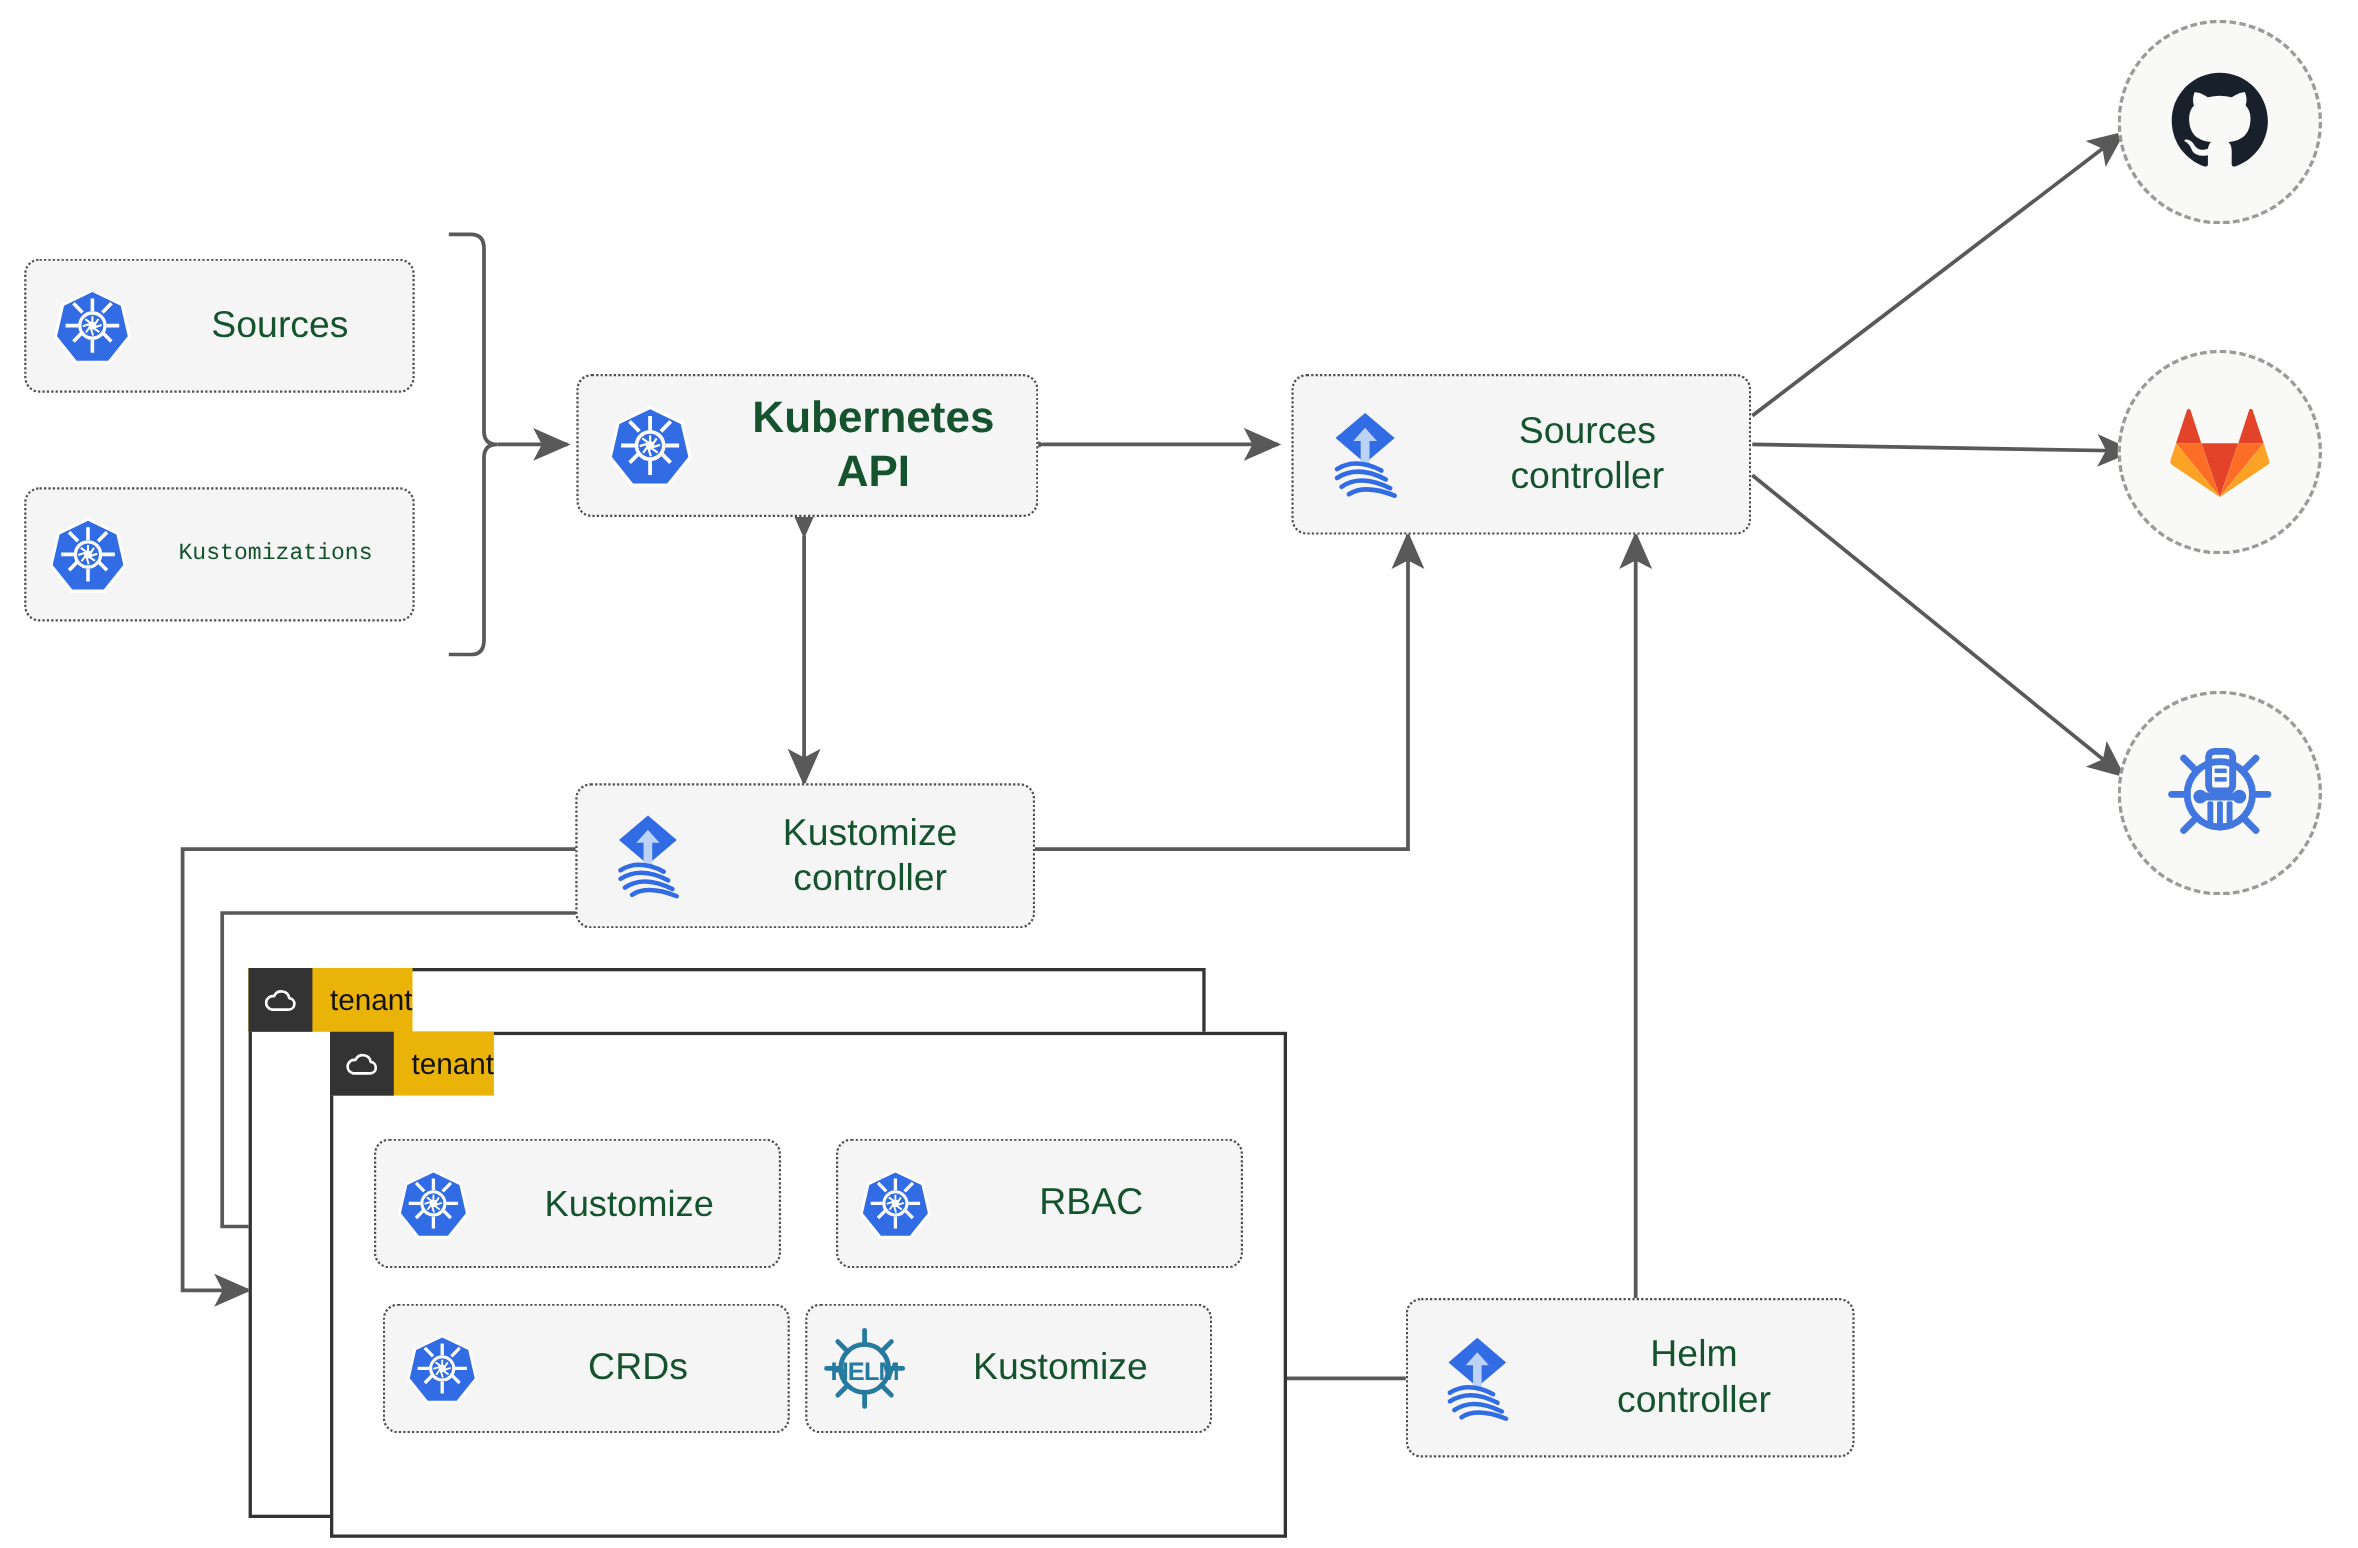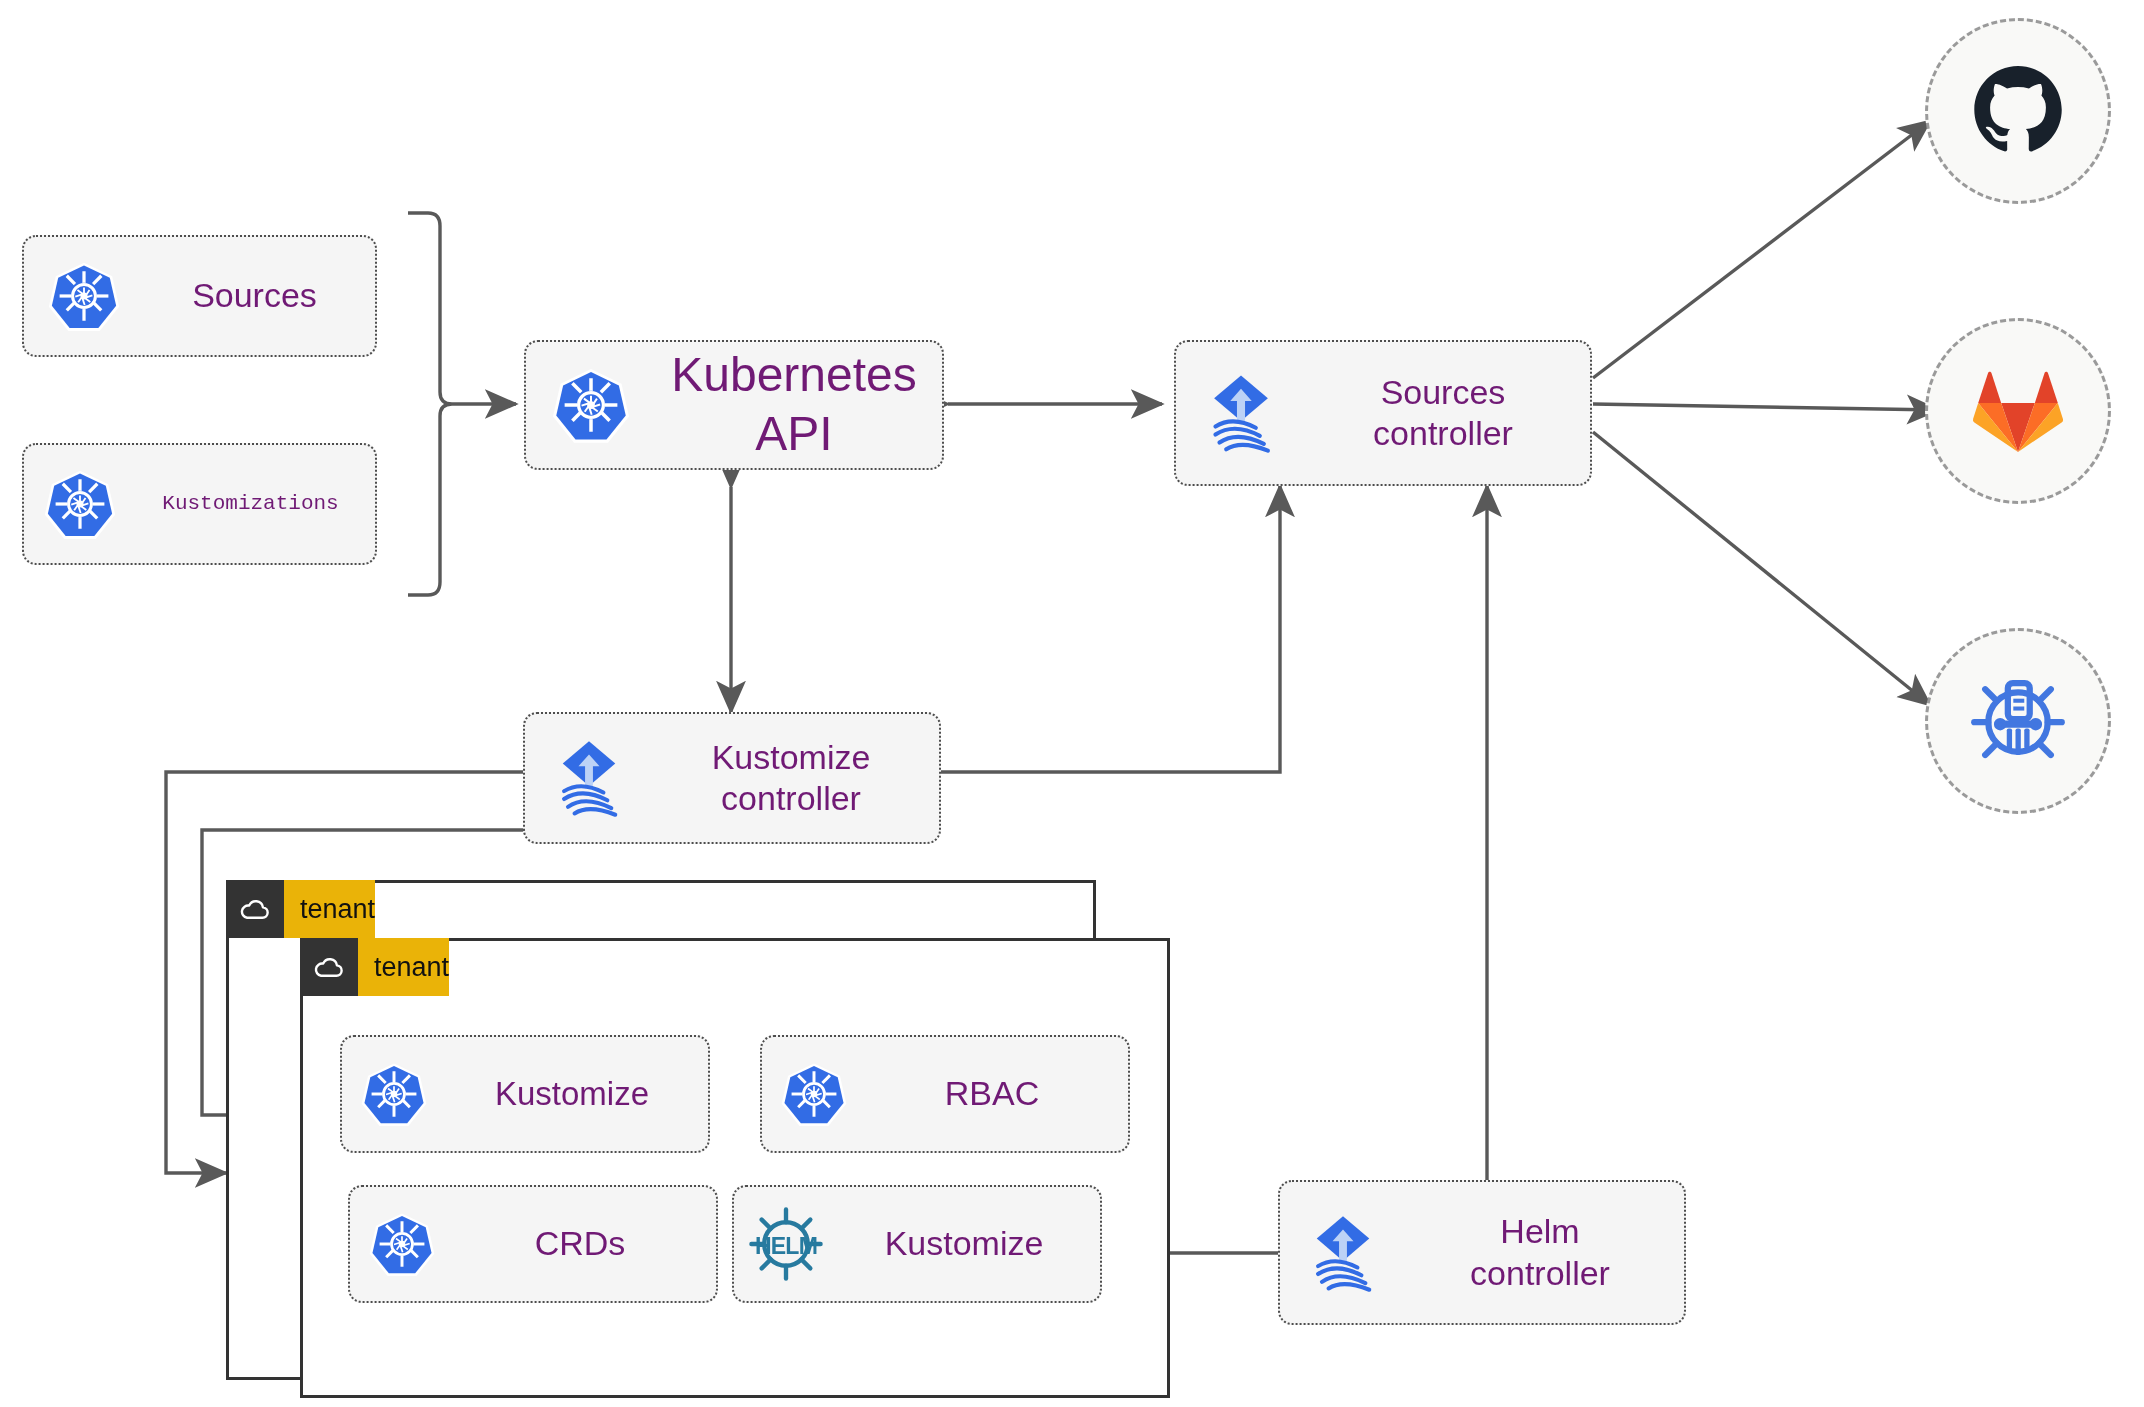--- a/index.html
+++ b/index.html
@@ -4,21 +4,21 @@
 <style>
   html,body{margin:0;padding:0;background:#ffffff;}
   body{font-family:"Liberation Sans",sans-serif;}
   #stage{position:relative;width:2144px;height:1407px;background:#ffffff;overflow:hidden;}
   #wires{position:absolute;left:0;top:0;width:2144px;height:1407px;pointer-events:none;}
 
   .node{position:absolute;box-sizing:border-box;background:#f5f5f5;
         border:2.5px dotted #4d4d4d;border-radius:14px;
         display:flex;align-items:center;}
   .node .ico{flex:0 0 auto;display:flex;align-items:center;justify-content:center;}
-  .node .lbl{flex:1 1 auto;text-align:center;color:#701a75;line-height:1.22;
+  .node .lbl{flex:1 1 auto;text-align:center;color:#14532d;line-height:1.22;
              font-size:34px;padding-right:10px;white-space:pre-line;}
 
   .circ{position:absolute;box-sizing:border-box;border-radius:50%;
         background:#f9f9f7;border:3px dashed #9a9a9a;
         display:flex;align-items:center;justify-content:center;}
 
   .tenant{position:absolute;box-sizing:border-box;background:#ffffff;
           border:3px solid #333333;}
   .tenant .tab{position:absolute;left:-3px;top:-3px;height:58px;
                display:flex;align-items:center;background:#eab308;}
@@ -169,21 +169,21 @@
             <path d="M36.1 26.4l1.3.9-3.5 5.2-1.3-.9z"></path>
           <path d="M39 30.8l.5 1.5-5.9 1.9-.5-1.5z"></path>
             <path d="M37.9 36.5l-.9 1.3-5-3.6.9-1.3z"></path>
           <path d="M33.3 39.5l-1.5.5-1.9-5.9 1.5-.5z"></path>
             <path d="M27.6 37.8l-1.3-.9 3.6-5 1.3.9z"></path>
           <path d="M24.7 33.2l-.5-1.5 5.9-1.9.5 1.5z"></path>
             <path d="M25.9 27.5l.9-1.3 5 3.6-.9 1.3z"></path>
         </g>
       </svg>
     </div>
-    <div class="lbl" style="font-size:48px;">Kubernetes API</div>
+    <div class="lbl" style="font-size:40px;font-weight:bold;">Kubernetes API</div>
   </div>
 
   <div class="node" style="left:1174px;top:340px;width:418px;height:146px;">
     <div class="ico" style="width:130px;">
       <svg width="86" height="86" viewBox="0 0 64 64">
         <path d="M32 4 L52 21 L32 38 L12 21 Z" fill="#326CE5"></path>
         <path d="M32 14 L40 23 L35 23 L35 40 L29 40 L29 23 L24 23 Z" fill="#bcd2f6"></path>
         <g stroke="#326CE5" stroke-width="3.1" fill="none" stroke-linecap="round">
           <path d="M13 42 Q26 34 43 43"></path>
           <path d="M13 48 Q27 39 46 49"></path>

